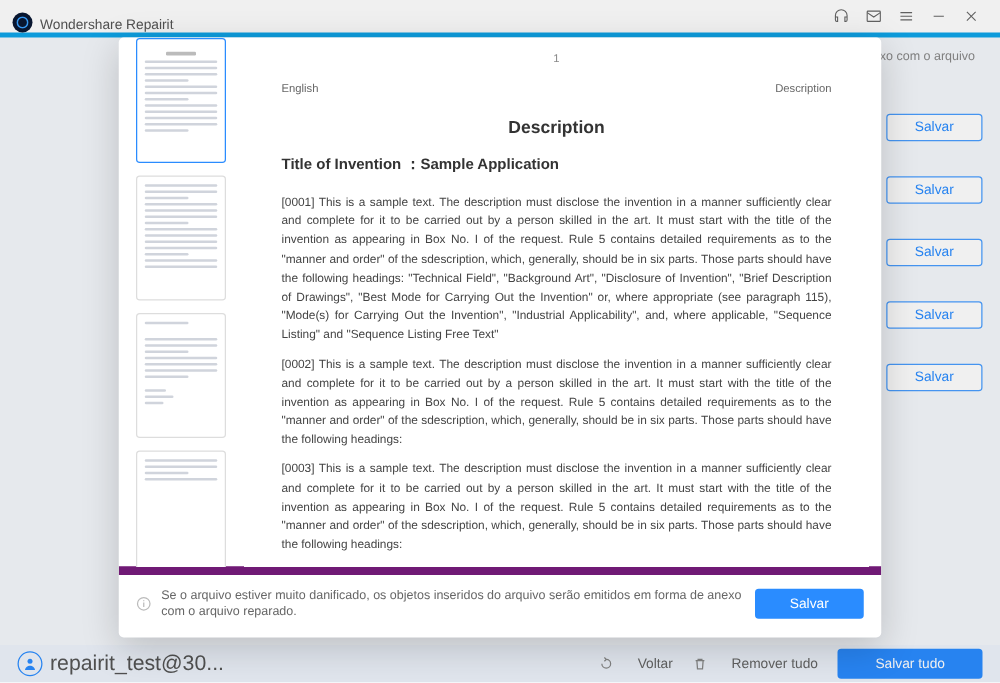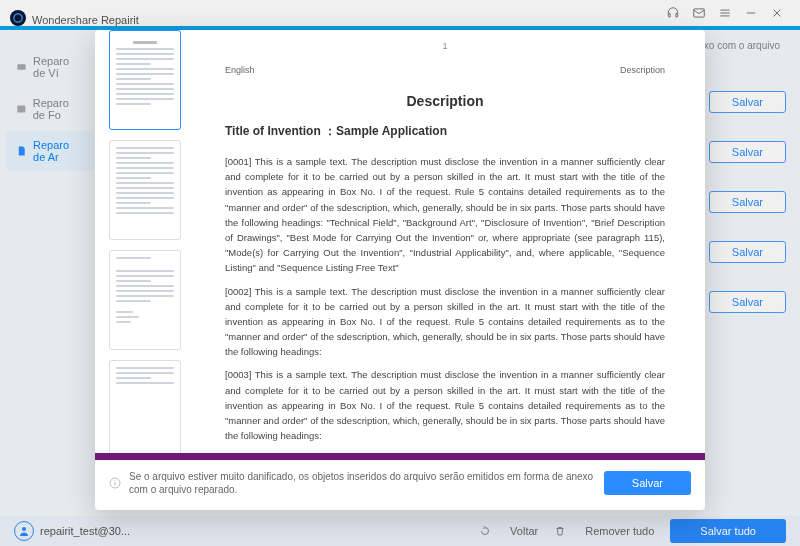--- a/index.html
+++ b/index.html
@@ -23,21 +23,21 @@
 .content { flex: 1; position: relative; padding: 10px 14px 0 0; }
 .hint { font-size: 10px; color: #888; text-align: right; padding-right: 6px; }
 .filelist { margin-top: 40px; }
 .filerow { display: flex; align-items: center; justify-content: flex-end; margin-bottom: 28px; }
 .fname { font-size: 11px; color: #333; width: 85px; white-space: nowrap; overflow: hidden; text-overflow: ellipsis; text-align: left; margin-right: auto; padding-left: 560px; }
 .savebtn { border: 1px solid #4a9eff; color: #2a8cff; background: #fff; font-size: 11px; padding: 4px 22px; border-radius: 3px; cursor: pointer; }
 
 .footer { position: absolute; bottom: 0; left: 0; right: 0; height: 30px; display: flex; align-items: center; padding: 0 14px; background: #eef4fc; }
 .avatar { width: 20px; height: 20px; border: 1px solid #2a8cff; border-radius: 50%; display: flex; align-items: center; justify-content: center; margin-right: 6px; }
 .avatar svg { width: 12px; height: 12px; fill: #2a8cff; }
-.usermail { font-size: 11px; color: #555; }
+.usermail { font-size: 17px; color: #555; }
 .footer .spacer { flex: 1; }
 .action { display: flex; align-items: center; gap: 19px; font-size: 11px; color: #666; margin-right: 16px; cursor: pointer; }
 .action svg { width: 12px; height: 12px; fill: #888; }
 .saveall { background: #2a8cff; color: #fff; border: none; font-size: 11px; padding: 6px 30px; border-radius: 3px; cursor: pointer; }
 
 
 .overlay { position: absolute; inset: 0; background: rgba(0,0,0,0.06); display: flex; align-items: flex-start; justify-content: center; padding-top: 30px; }
 .modal { width: 610px; height: 480px; background: #fff; border-radius: 4px; box-shadow: 0 8px 30px rgba(0,0,0,0.18); display: flex; flex-direction: column; overflow: hidden; }
 .modalhead { padding: 10px 14px; display: flex; align-items: center; }
 .modaltitle { font-size: 11px; color: #444; }
@@ -104,40 +104,20 @@
     </div>
   <div class="tbicon">
       <svg viewBox="0 0 24 24">
         <line x1="6" y1="6" x2="18" y2="18"></line>
         <line x1="18" y1="6" x2="6" y2="18"></line>
       </svg>
     </div>
 </div>
 
 <div class="mainrow">
-  <div class="sidebar">
-    <div class="navitem">
-      <svg viewBox="0 0 24 24">
-          <rect x="3" y="6" width="18" height="12" rx="1"></rect>
-        </svg>
-      <span>Reparo de Ví</span>
-    </div>
-    <div class="navitem">
-      <svg viewBox="0 0 24 24">
-          <rect x="3" y="4" width="18" height="16" rx="1"></rect>
-        </svg>
-      <span>Reparo de Fo</span>
-    </div>
-    <div class="navitem active">
-      <svg viewBox="0 0 24 24">
-          <path d="M6 2h9l4 4v16H6z"></path>
-        </svg>
-      <span>Reparo de Ar</span>
-    </div>
-  </div>
 
   <div class="content">
     <div class="hint">nexo com o arquivo</div>
     <div class="filelist">
       <div class="filerow">
         <span class="fname">eparo/4_Sket...</span>
         <button class="savebtn">Salvar</button>
       </div>
       <div class="filerow">
         <span class="fname">eparo/AppBo...</span>

